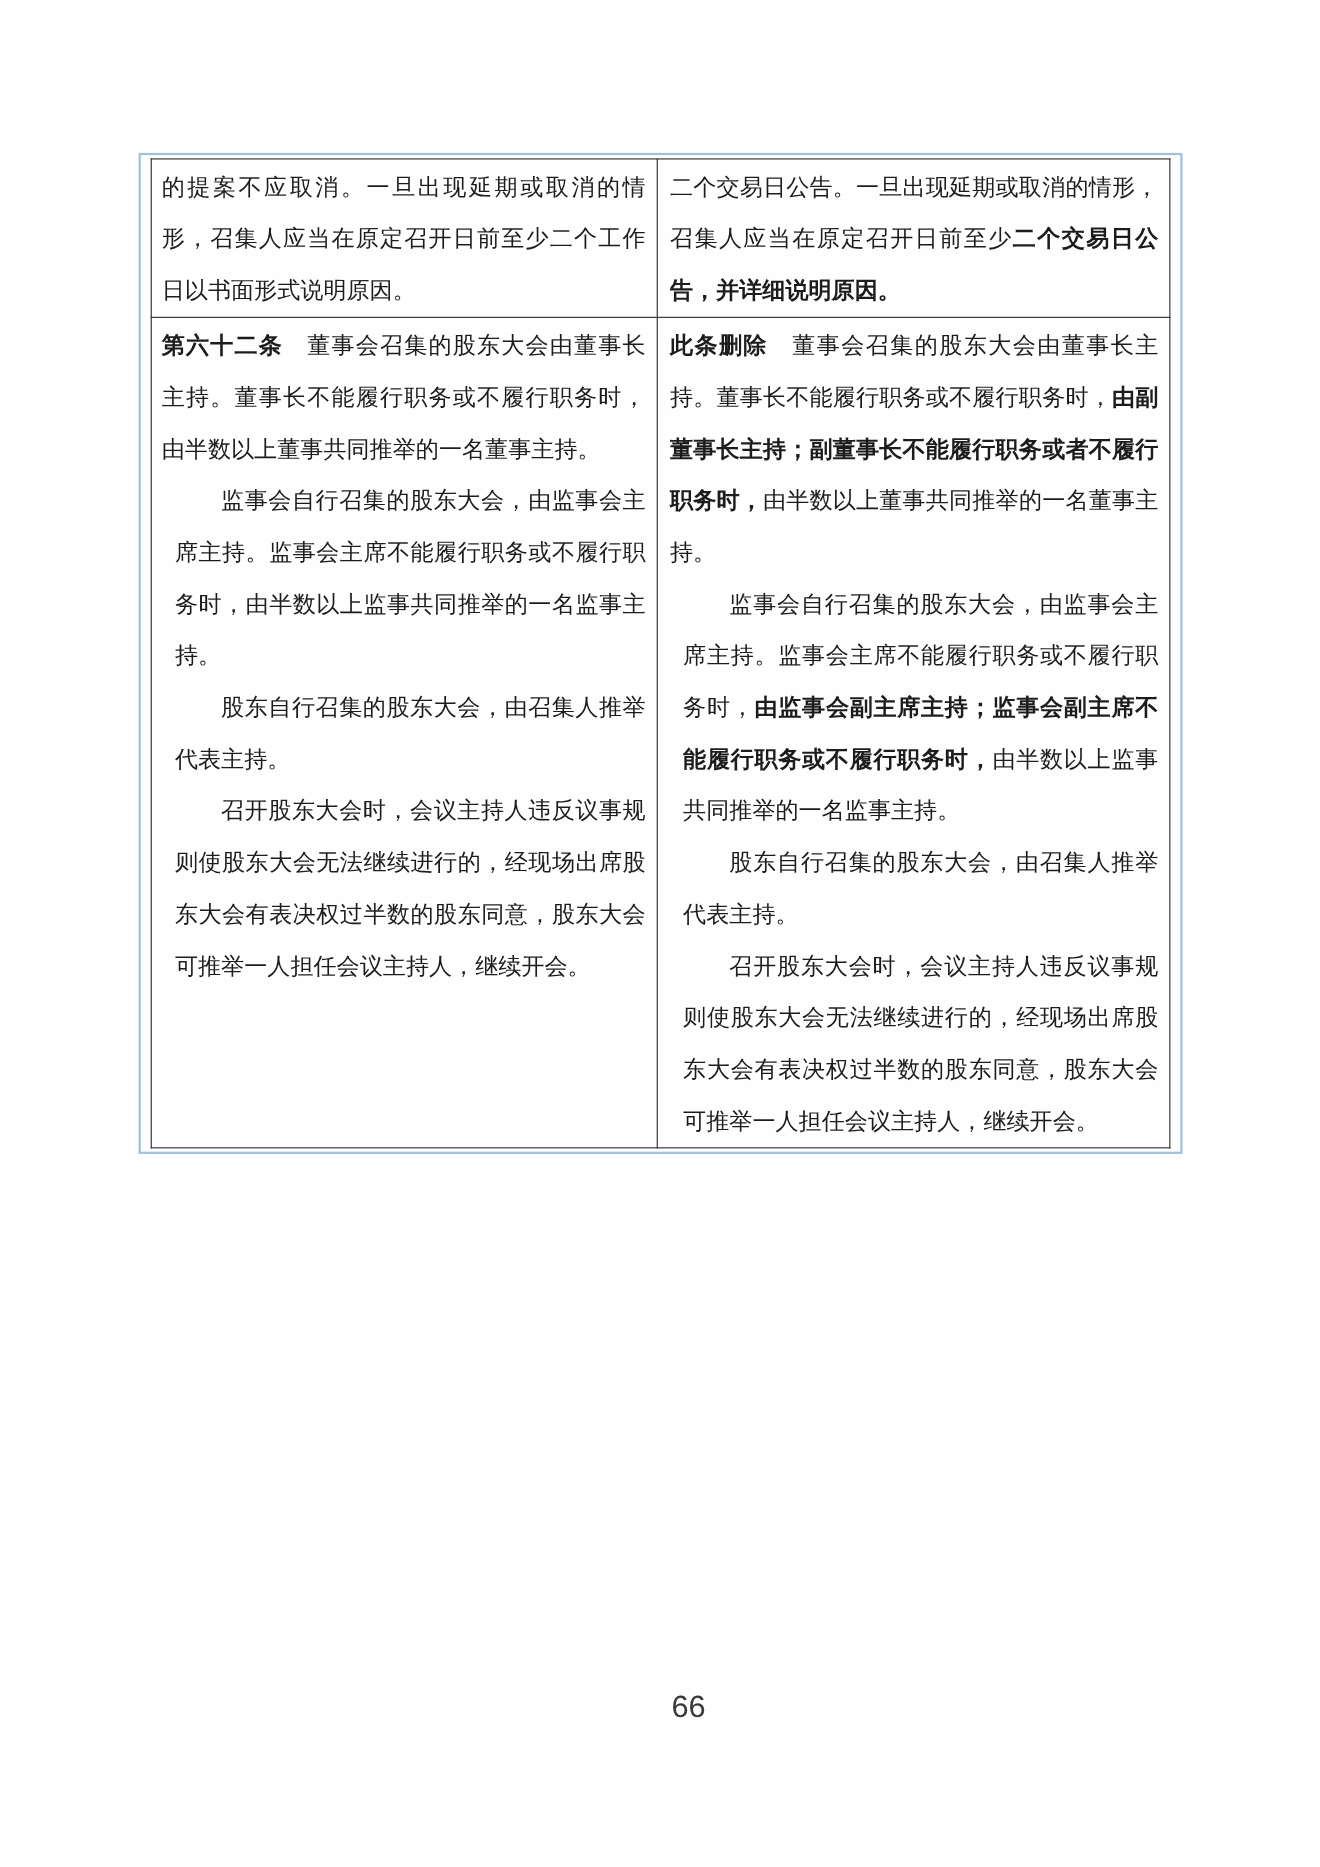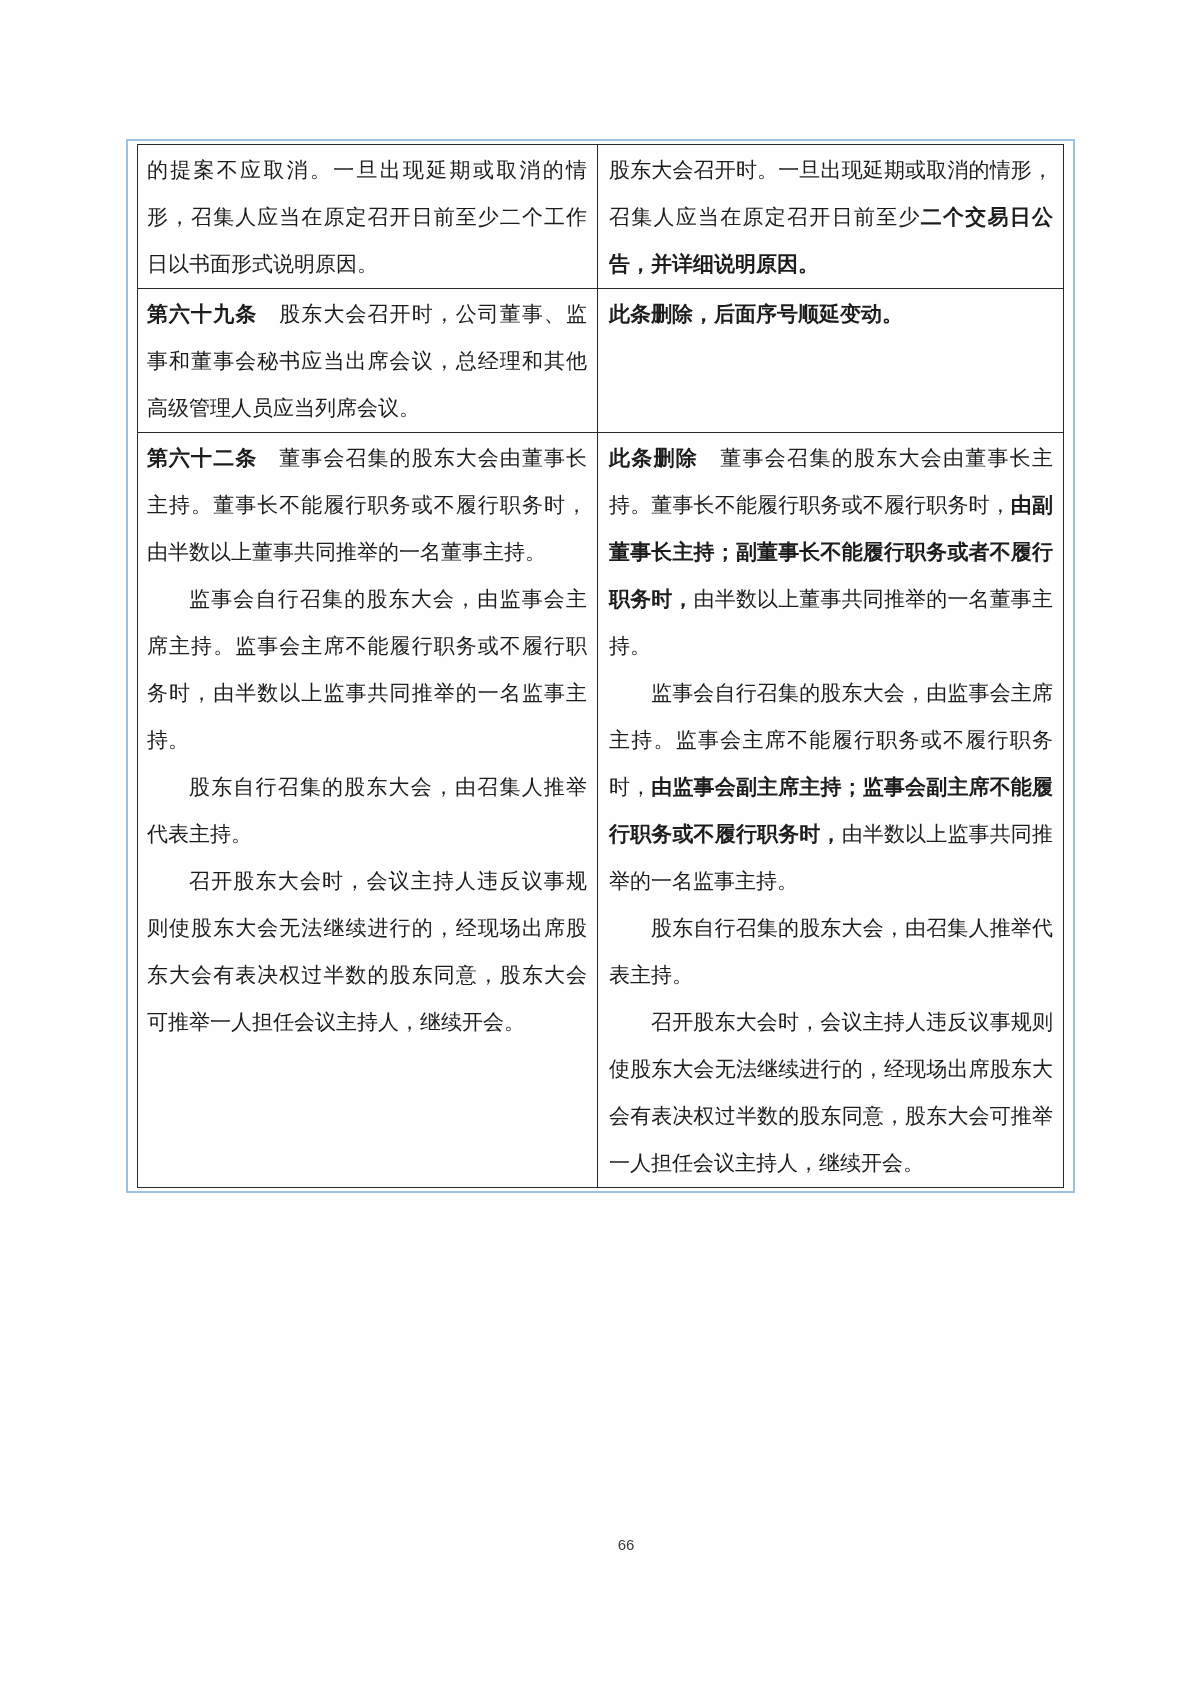--- a/index.html
+++ b/index.html
@@ -28,30 +28,30 @@
   table.cmp td {
     border: 1px solid #2a2a2a;
     vertical-align: top;
     font-size: 21px;
     line-height: 47px;
     text-align: justify;
     padding: 2px 10px 0 9px;
   }
   table.cmp td.right-col { padding-left: 11px; }
   table.cmp p { margin: 0; }
-  table.cmp p.indent { text-indent: 2em; }
+  table.cmp p.indent { text-indent: 2em; margin-left: 12px; }
   .run-bold { font-weight: bold; }
   .page-footer {
     position: absolute;
     left: 0;
     top: 1536px;
     width: 1200px;
     text-align: center;
     font-family: "Liberation Sans", "DejaVu Sans", sans-serif;
-    font-size: 15px;
+    font-size: 28px;
     color: #3a3a3a;
   }
   .page-footer .num { position: relative; left: 26px; }
 </style>
 </head>
 <body>
 
 <div class="page">
 
   <div class="table-outer">
@@ -59,29 +59,21 @@
       <colgroup>
         <col style="width:460px">
         <col style="width:466px">
       </colgroup>
       <tbody id="cmp-body">
           <tr style="height: 142px;">
             <td>
               <p><span>的提案不应取消。一旦出现延期或取消的情形，召集人应当在原定召开日前至少二个工作日以书面形式说明原因。</span></p>
             </td>
             <td class="right-col">
-              <p><span>股东大会召开时。一旦出现延期或取消的情形，召集人应当在原定召开日前至少</span><span class="run-bold">二个交易日公告，并详细说明原因。</span></p>
-            </td>
-          </tr>
-          <tr style="height: 142px;">
-            <td>
-              <p><span class="run-bold">第六十九条</span><span>　股东大会召开时，公司董事、监事和董事会秘书应当出席会议，总经理和其他高级管理人员应当列席会议。</span></p>
-            </td>
-            <td class="right-col">
-              <p><span class="run-bold">此条删除，后面序号顺延变动。</span></p>
+              <p><span>二个交易日公告。一旦出现延期或取消的情形，召集人应当在原定召开日前至少</span><span class="run-bold">二个交易日公告，并详细说明原因。</span></p>
             </td>
           </tr>
           <tr style="height: 755px;">
             <td>
               <p><span class="run-bold">第六十二条</span><span>　董事会召集的股东大会由董事长主持。董事长不能履行职务或不履行职务时，由半数以上董事共同推举的一名董事主持。</span></p>
               <p class="indent"><span>监事会自行召集的股东大会，由监事会主席主持。监事会主席不能履行职务或不履行职务时，由半数以上监事共同推举的一名监事主持。</span></p>
               <p class="indent"><span>股东自行召集的股东大会，由召集人推举代表主持。</span></p>
               <p class="indent"><span>召开股东大会时，会议主持人违反议事规则使股东大会无法继续进行的，经现场出席股东大会有表决权过半数的股东同意，股东大会可推举一人担任会议主持人，继续开会。</span></p>
             </td>
             <td class="right-col">

